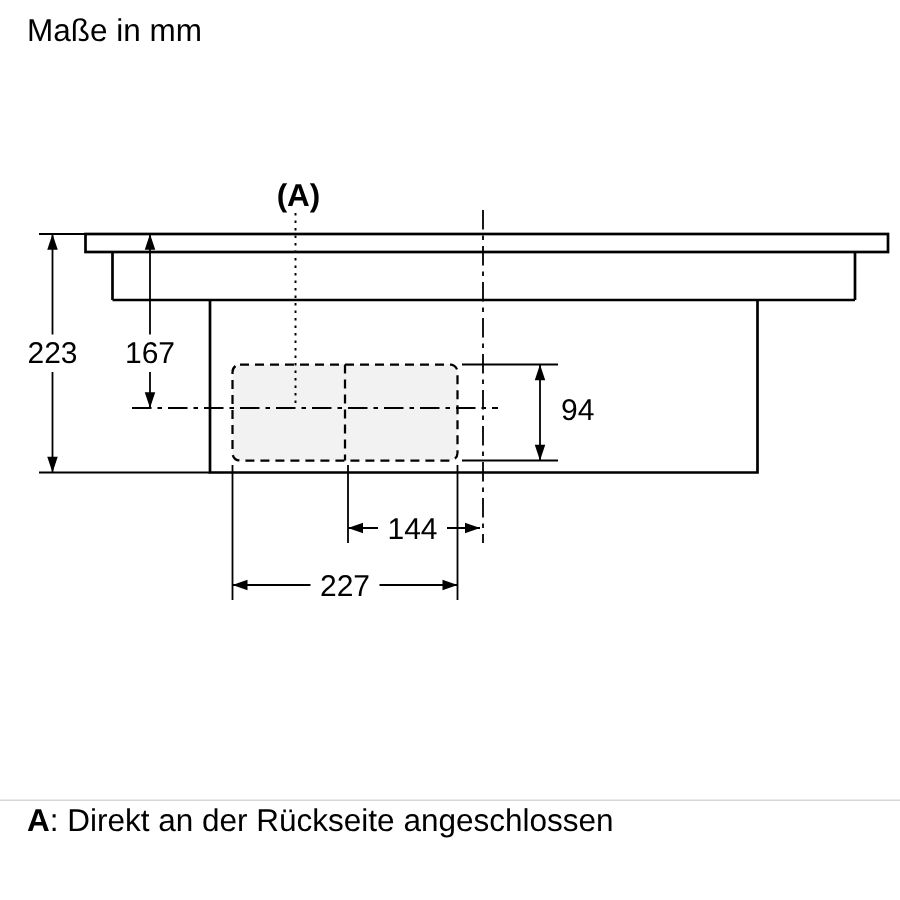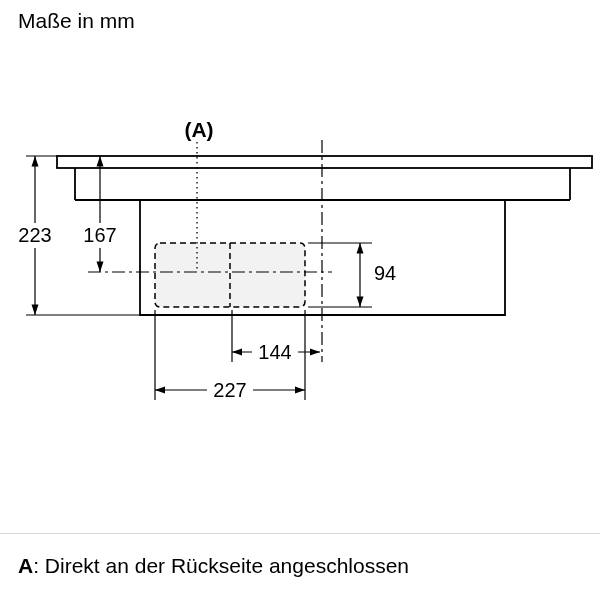--- a/index.html
+++ b/index.html
@@ -1,21 +1,21 @@
 <!DOCTYPE html>
 <html><head>
 <meta charset="utf-8">
 <style>
   html,body{margin:0;padding:0;background:#ffffff;}
   .page{position:relative;width:600px;height:594px;background:#ffffff;
         font-family:"Liberation Sans",sans-serif;color:#000;overflow:hidden;}
   .header{position:absolute;left:18px;top:7px;font-size:21px;line-height:27px;}
   .drawing{position:absolute;left:0;top:0;}
   .divider{position:absolute;left:0;top:533px;width:600px;height:1px;background:#d8d8d8;}
-  .footer{position:absolute;left:18px;top:554px;font-size:21px;}
+  .footer{position:absolute;left:18px;top:536px;font-size:21px;}
   .footer .ref{font-weight:bold;}
   svg .outline{fill:none;stroke:#000;stroke-width:1.8;}
   svg .dashedbox{stroke:#000;stroke-width:1.5;stroke-dasharray:6 4;}
   svg .dashline{fill:none;stroke:#000;stroke-width:1.5;stroke-dasharray:6 4;}
   svg .centerline{fill:none;stroke:#000;stroke-width:1.2;stroke-dasharray:13 4 3 4;}
   svg .dotted{fill:none;stroke:#000;stroke-width:1.3;stroke-dasharray:1.6 3.4;}
   svg .dim{fill:none;stroke:#000;stroke-width:1.2;}
   svg .arrow{fill:#000;stroke:none;}
   svg .mask{fill:#ffffff;}
   svg text{font-family:"Liberation Sans",sans-serif;font-size:20px;fill:#000;}

